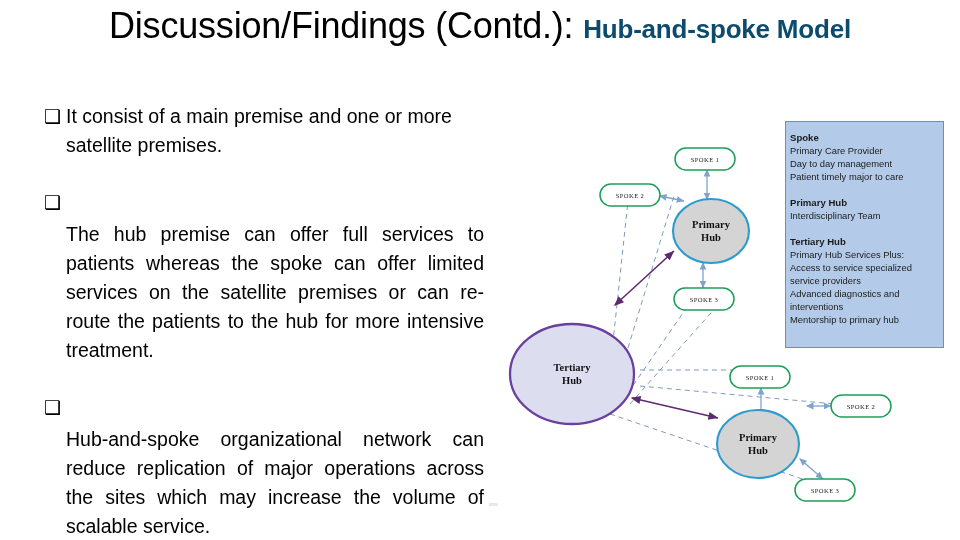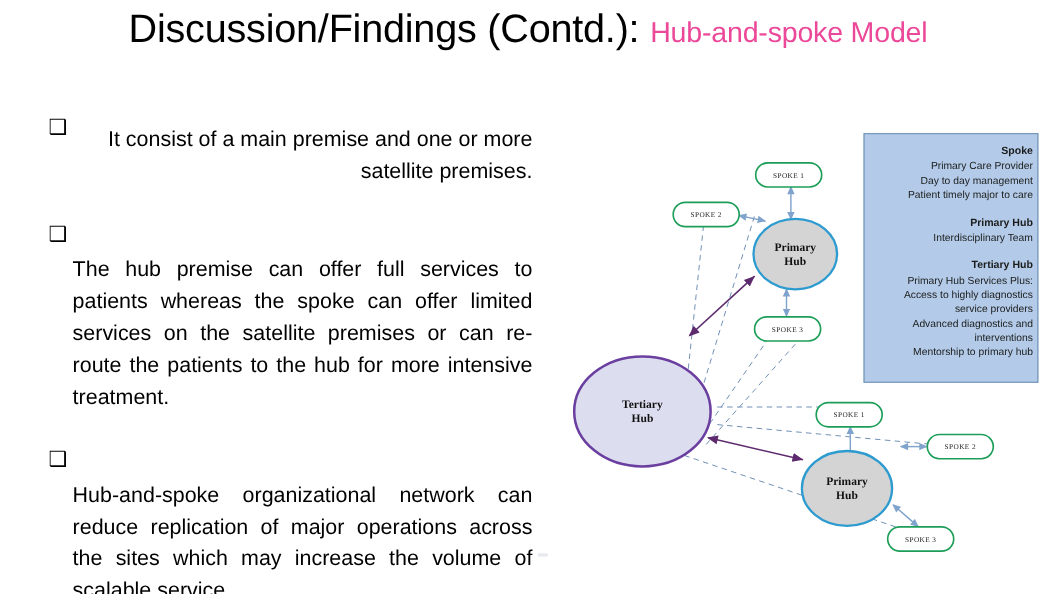--- a/index.html
+++ b/index.html
@@ -33,22 +33,22 @@
   .title-regular {
     font-family: "Liberation Sans", sans-serif;
     font-size: 36px;
     font-weight: 400;
     color: #000000;
     letter-spacing: -0.2px;
   }
   .title-bold {
     font-family: "Liberation Sans", sans-serif;
     font-size: 26px;
-    font-weight: 400;
-    color: #ec4899;
+    font-weight: 700;
+    color: #0c4a6e;
     letter-spacing: -0.2px;
   }
 
   
   #body-block {
     position: absolute;
     left: 44px;
     top: 102px;
     width: 440px;
   }
@@ -67,26 +67,26 @@
     font-family: "DejaVu Sans", sans-serif;
   }
   .bullet-text {
     flex: 1 1 auto;
     font-size: 19.5px;
     line-height: 29px;
     color: #000000;
     font-family: "Liberation Sans", sans-serif;
   }
   .bullet-text.justify { text-align: justify; text-align-last: left; margin-top: 32px; }
-  .bullet-text.left { text-align: right; margin-top: 11px; }
+  .bullet-text.left { text-align: left; }
 
   
   #diagram {
     position: absolute;
-    left: 480px;
+    left: 468px;
     top: 108px;
     width: 480px;
     height: 424px;
   }
   #diagram-svg {
     position: absolute;
     left: 0; top: 0;
     width: 480px;
     height: 424px;
   }
@@ -109,21 +109,21 @@
   #legend-box {
     position: absolute;
     left: 785px;
     top: 121px;
     width: 159px;
     height: 227px;
     background: #b3cbe8;
     border: 1.6px solid #6d91b5;
     box-sizing: border-box;
     padding: 9px 4px 0 4px;
-    text-align: right;
+    text-align: left;
   }
   .legend-heading {
     font-family: "Liberation Sans", sans-serif;
     font-size: 9.6px;
     font-weight: 700;
     color: #1b1b1b;
     line-height: 13px;
     white-space: nowrap;
   }
   .legend-line {
@@ -264,21 +264,21 @@
 
     <div class="legend-gap"></div>
 
     <div class="legend-heading">Primary Hub</div>
     <div class="legend-line">Interdisciplinary Team</div>
 
     <div class="legend-gap"></div>
 
     <div class="legend-heading">Tertiary Hub</div>
     <div class="legend-line">Primary Hub Services Plus:</div>
-    <div class="legend-line">Access to highly diagnostics</div>
+    <div class="legend-line">Access to service specialized</div>
     <div class="legend-line">service providers</div>
     <div class="legend-line">Advanced diagnostics and</div>
     <div class="legend-line">interventions</div>
     <div class="legend-line">Mentorship to primary hub</div>
 
   </div>
 
   <div class="faint-artifact"></div>
 
 </div>

